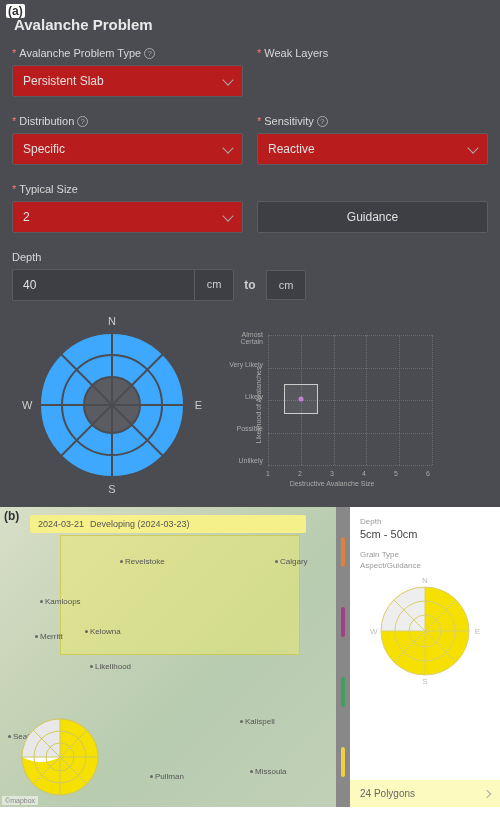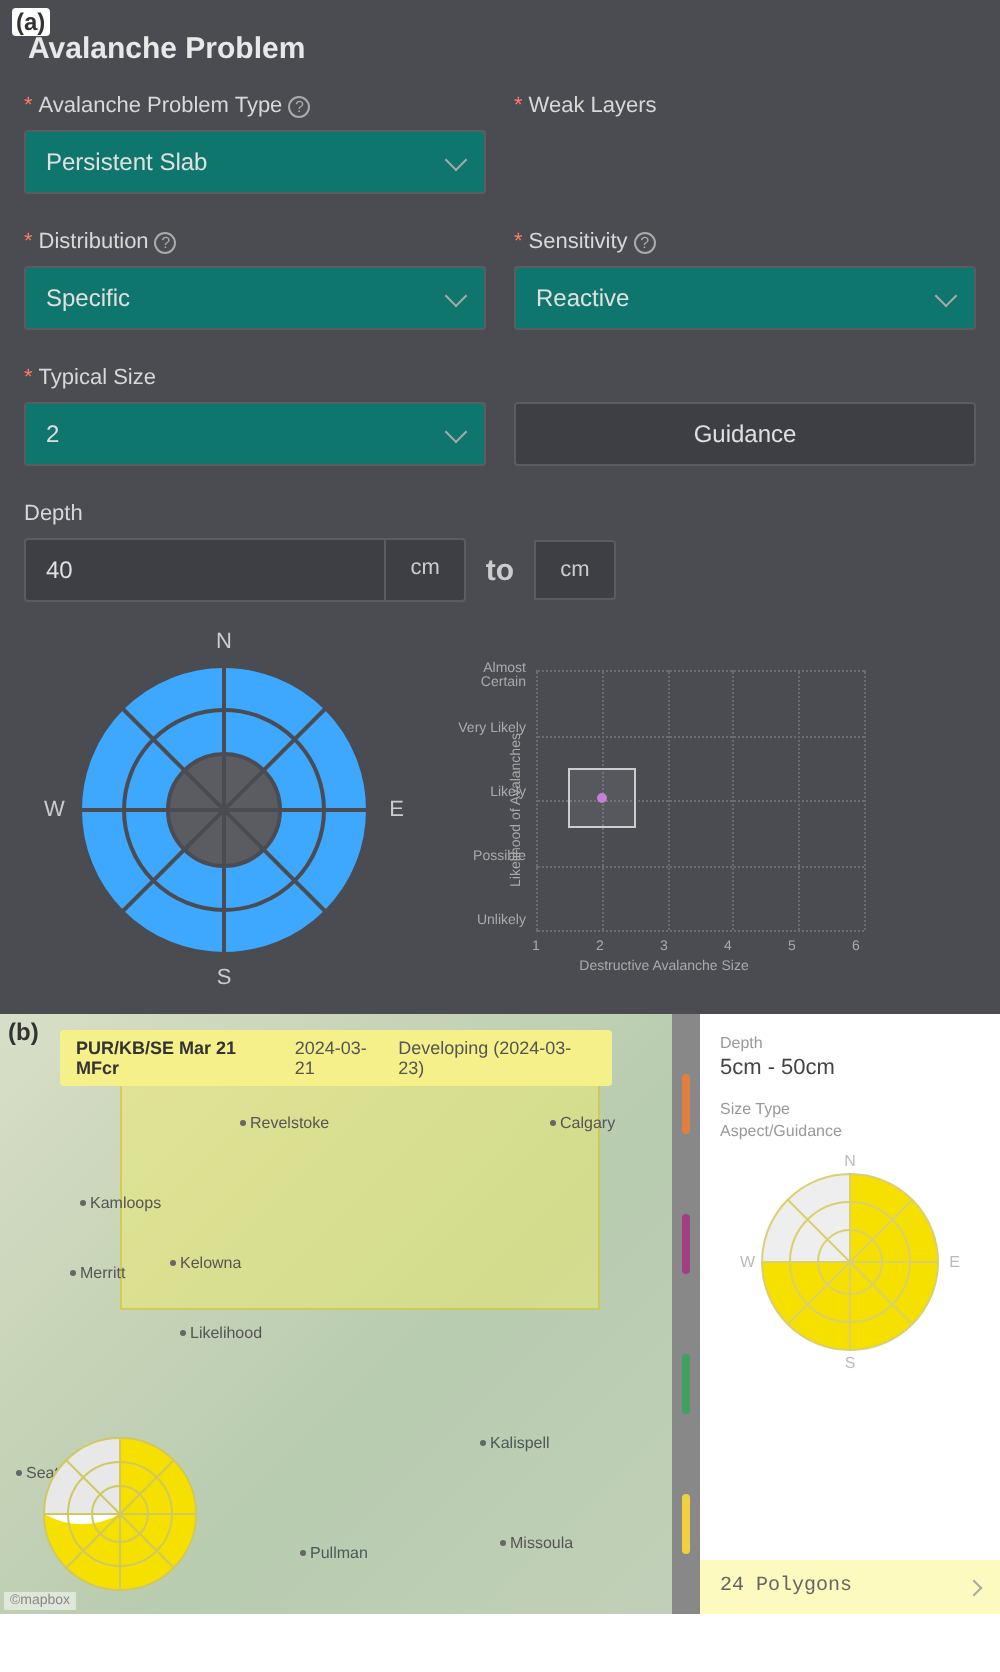--- a/index.html
+++ b/index.html
@@ -5,30 +5,30 @@
 * { box-sizing: border-box; margin: 0; padding: 0; }
 body { font-family: -apple-system, BlinkMacSystemFont, "Segoe UI", Arial, sans-serif; width: 500px; background: #fff; }
 .panel-a { background: #4a4c52; color: #e8e8e8; padding: 8px 12px 12px; position: relative; }
 .panel-label { position: absolute; top: 4px; left: 6px; color: #333; font-size: 12px; font-weight: 600; background: #fff; padding: 0 2px; border-radius: 2px; z-index: 5; }
 .panel-header { font-size: 15px; font-weight: 600; margin: 8px 0 14px 2px; }
 .row { display: flex; gap: 14px; margin-bottom: 8px; }
 .col { flex: 1; display: flex; flex-direction: column; }
 .field-label { font-size: 11px; color: #d8d8d8; margin-bottom: 6px; display: flex; align-items: center; gap: 3px; }
 .req { color: #ff7b6b; }
 .help-icon { display: inline-block; width: 11px; height: 11px; border: 1px solid #aaa; border-radius: 50%; font-size: 8px; line-height: 10px; text-align: center; color: #aaa; }
-.select-box { background: #0f766e; border: 1px solid #5a5c62; border-radius: 2px; padding: 8px 10px; font-size: 12px; color: #e0e0e0; display: flex; align-items: center; justify-content: space-between; cursor: pointer; margin-bottom: 10px; }
+.select-box { background: #b91c1c; border: 1px solid #5a5c62; border-radius: 2px; padding: 8px 10px; font-size: 12px; color: #e0e0e0; display: flex; align-items: center; justify-content: space-between; cursor: pointer; margin-bottom: 10px; }
 .chevron { width: 8px; height: 8px; border-right: 1.5px solid #aaa; border-bottom: 1.5px solid #aaa; transform: rotate(45deg); margin-top: -3px; }
 .tag-box { background: #56585e; border-radius: 2px; padding: 8px 10px; font-size: 11px; color: #e0e0e0; display: flex; align-items: center; justify-content: space-between; cursor: pointer; margin-bottom: 10px; }
 .close-x { font-size: 13px; color: #ccc; cursor: pointer; }
 .btn-guidance { background: #3d3f45; border: 1px solid #5a5c62; border-radius: 2px; padding: 8px; text-align: center; font-size: 12px; color: #e0e0e0; cursor: pointer; margin-bottom: 10px; }
 .depth-row { display: flex; align-items: center; gap: 10px; margin-bottom: 14px; }
 .input-group { display: flex; flex: 1; }
 .num-input { flex: 1; background: #3d3f45; border: 1px solid #5a5c62; border-right: none; border-radius: 2px 0 0 2px; padding: 8px 10px; font-size: 12px; color: #e0e0e0; }
 .unit-box { background: #3d3f45; border: 1px solid #5a5c62; border-radius: 0 2px 2px 0; padding: 8px 12px; font-size: 11px; color: #ccc; }
-.to-label { font-size: 15px; color: #ccc; font-weight: bold; }
+.to-label { font-size: 12px; color: #ccc; font-weight: bold; }
 .chart-row { display: flex; gap: 20px; align-items: center; padding: 0 10px; }
 .rose-wrap { position: relative; width: 180px; height: 180px; }
 .rose-wrap .dir { position: absolute; font-size: 11px; color: #ccc; }
 .rose-wrap .n { top: 0; left: 50%; transform: translateX(-50%); }
 .rose-wrap .s { bottom: 0; left: 50%; transform: translateX(-50%); }
 .rose-wrap .e { right: 0; top: 50%; transform: translateY(-50%); }
 .rose-wrap .w { left: 0; top: 50%; transform: translateY(-50%); }
 .haz-chart { position: relative; width: 220px; height: 160px; }
 .haz-grid { position: absolute; left: 46px; top: 10px; right: 10px; bottom: 20px; background: #4a4c52; }
 .haz-grid-line-h { position: absolute; left: 0; right: 0; border-top: 1px dotted #6a6c72; }
@@ -52,21 +52,21 @@
 .map-attrib { position: absolute; bottom: 2px; left: 2px; font-size: 7px; color: #888; background: rgba(255,255,255,0.5); padding: 1px 3px; }
 .mid-strip { width: 14px; background: #888; display: flex; flex-direction: column; justify-content: space-around; align-items: center; padding: 10px 0; }
 .strip-seg { width: 4px; height: 30px; border-radius: 2px; }
 .side-panel { width: 150px; background: #fff; padding: 10px 10px 0; display: flex; flex-direction: column; font-size: 10px; color: #555; }
 .side-row { display: flex; gap: 8px; margin-bottom: 10px; }
 .side-col { flex: 1; }
 .side-label { font-size: 8px; color: #999; margin-bottom: 2px; }
 .side-val { font-size: 11px; color: #444; }
 .side-rose { width: 110px; height: 110px; margin: 4px auto 8px; position: relative; }
 .side-rose .dir2 { position: absolute; font-size: 8px; color: #bbb; }
-.polygon-bar { background: #fdfac0; padding: 8px 10px; font-size: 10px; color: #666; display: flex; justify-content: space-between; align-items: center; cursor: pointer; margin: auto -10px 0; font-family: Liberation Mono, monospace; }
+.polygon-bar { background: #fdfac0; padding: 8px 10px; font-size: 10px; color: #666; display: flex; justify-content: space-between; align-items: center; cursor: pointer; margin: auto -10px 0; }
 .chev-r { width: 6px; height: 6px; border-right: 1.5px solid #aaa; border-bottom: 1.5px solid #aaa; transform: rotate(-45deg); }
 </style>
 </head>
 <body>
 
 <div class="panel-a">
   <span class="panel-label">(a)</span>
   <div class="panel-header">Avalanche Problem</div>
 
   <div class="row">
@@ -196,21 +196,20 @@
       <span class="haz-xlab" style="left:204px">6</span>
       <span class="haz-axis-x">Destructive Avalanche Size</span>
     </div>
   </div>
 </div>
 
 <div class="panel-b">
   <span class="panel-b-label">(b)</span>
   <div class="map-area">
     <div class="map-banner">
-      <strong>PUR/KB/SE Mar 21 MFcr</strong>
       <span>2024-03-21</span>
       <span>Developing  (2024-03-23)</span>
     </div>
     <div class="map-overlay"></div>
     <span class="map-city" style="top:50px;left:120px">Revelstoke</span>
     <span class="map-city" style="top:50px;left:275px">Calgary</span>
     <span class="map-city" style="top:90px;left:40px">Kamloops</span>
     <span class="map-city" style="top:125px;left:35px">Merritt</span>
     <span class="map-city" style="top:120px;left:85px">Kelowna</span>
     <span class="map-city" style="top:155px;left:90px">Likelihood</span>
@@ -245,21 +244,21 @@
     <div class="strip-seg" style="background:#f0d040"></div>
   </div>
 
   <div class="side-panel">
     <div class="side-row">
       <div class="side-col">
         <div class="side-label">Depth</div>
         <div class="side-val">5cm - 50cm</div>
       </div>
     </div>
-    <div class="side-label">Size Type</div>
+    <div class="side-label">Grain Type</div>
     <div class="side-label">Aspect/Guidance</div>
     <div class="side-rose">
       <svg viewBox="0 0 110 110" width="110" height="110">
         <circle cx="55" cy="55" r="44" fill="#f5e000"></circle>
         <path d="M55 55 L55 11 A44 44 0 0 0 24 24 Z" fill="#eee"></path>
         <path d="M55 55 L24 24 A44 44 0 0 0 11 55 Z" fill="#eee"></path>
         <g stroke="#d8d070" fill="none">
           <circle cx="55" cy="55" r="44"></circle>
             <circle cx="55" cy="55" r="30"></circle>
             <circle cx="55" cy="55" r="16"></circle>

